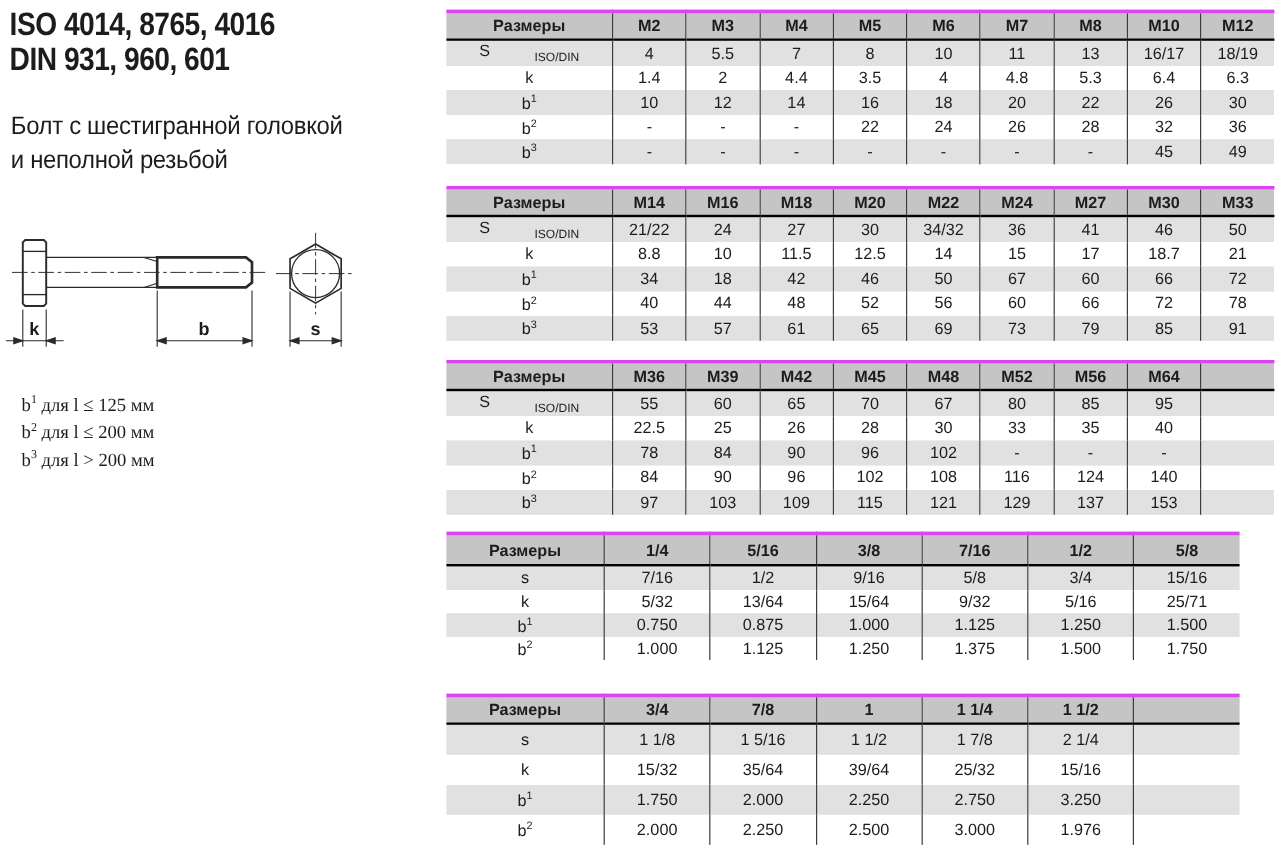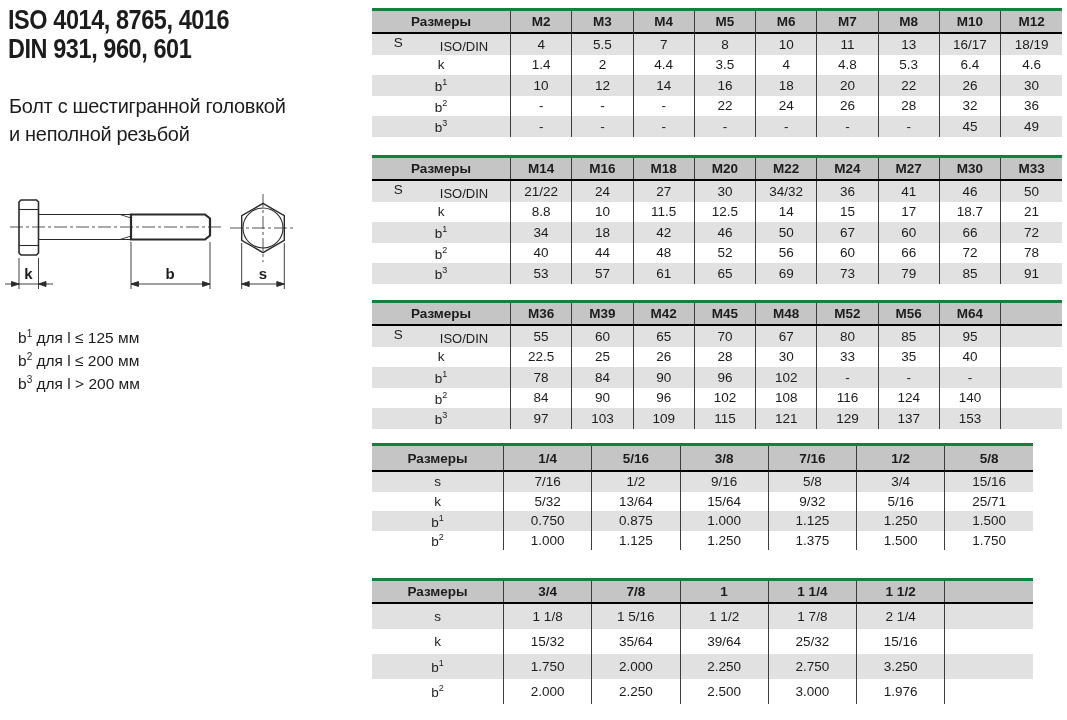--- a/index.html
+++ b/index.html
@@ -19,40 +19,40 @@
     font-size:27px;font-weight:bold;line-height:29px;letter-spacing:-0.5px;
     transform:scaleX(0.87);transform-origin:left top;white-space:nowrap;
   }
   .subtitle{
     position:absolute;left:9px;top:92px;
     font-size:21px;line-height:28px;letter-spacing:-0.3px;
     transform:scaleX(0.95);transform-origin:left top;white-space:nowrap;
   }
   .footnotes{
     position:absolute;left:18px;top:324px;
-    font-size:15.5px;line-height:19px;white-space:nowrap;
+    font-size:15.5px;line-height:19px;white-space:nowrap;font-family:Liberation Serif, serif;
   }
   .footnotes sup{font-size:10px;}
   .drawing{position:absolute;left:0;top:185px;}
   
   table{
     position:absolute;left:372px;
     border-collapse:collapse;table-layout:fixed;
     font-size:13.5px;color:var(--ink);
-    border-top:3px solid #15803d;
+    border-top:3px solid #d946ef;
   }
   th,td{text-align:center;vertical-align:middle;padding:0;white-space:nowrap;overflow:hidden;}
   thead th{
     background:var(--header-bg);font-weight:bold;
     border-bottom:2.5px solid #000;
   }
   tbody tr:nth-child(odd) td{background:var(--stripe-bg);}
   th + th, td + td{border-left:1.4px solid var(--grid);}
   td sup, th sup{font-size:9px;}
-  td sub{font-size:13px;letter-spacing:0;margin-left:37px;}
+  td sub{font-size:10px;letter-spacing:0;margin-left:37px;}
   .metric{width:690px;}
   .metric th:first-child{width:138px;}
   .metric thead th{height:21px;}
   .metric tbody td{height:20.5px;}
   .imperial{width:661px;}
   .imperial th:first-child{width:131px;}
   #t1{top:8px;}
   #t2{top:155px;}
   #t3{top:300px;}
   #t4{top:443px;}
@@ -171,21 +171,21 @@
         <tr>
           <td>k</td>
           <td>1.4</td>
           <td>2</td>
           <td>4.4</td>
           <td>3.5</td>
           <td>4</td>
           <td>4.8</td>
           <td>5.3</td>
           <td>6.4</td>
-          <td>4.6</td>
+          <td>6.3</td>
         </tr>
         <tr>
           <td>b<sup>1</sup></td>
           <td>10</td>
           <td>12</td>
           <td>14</td>
           <td>16</td>
           <td>18</td>
           <td>20</td>
           <td>22</td>

